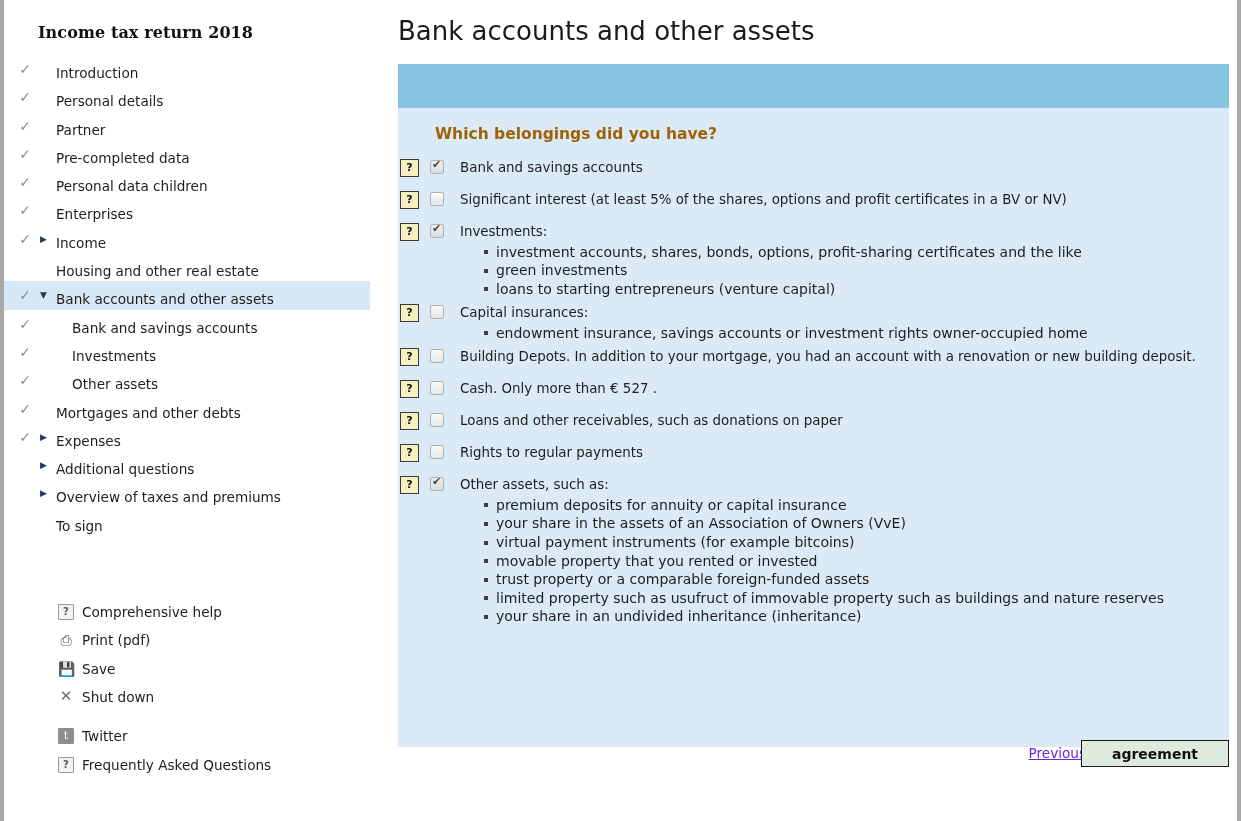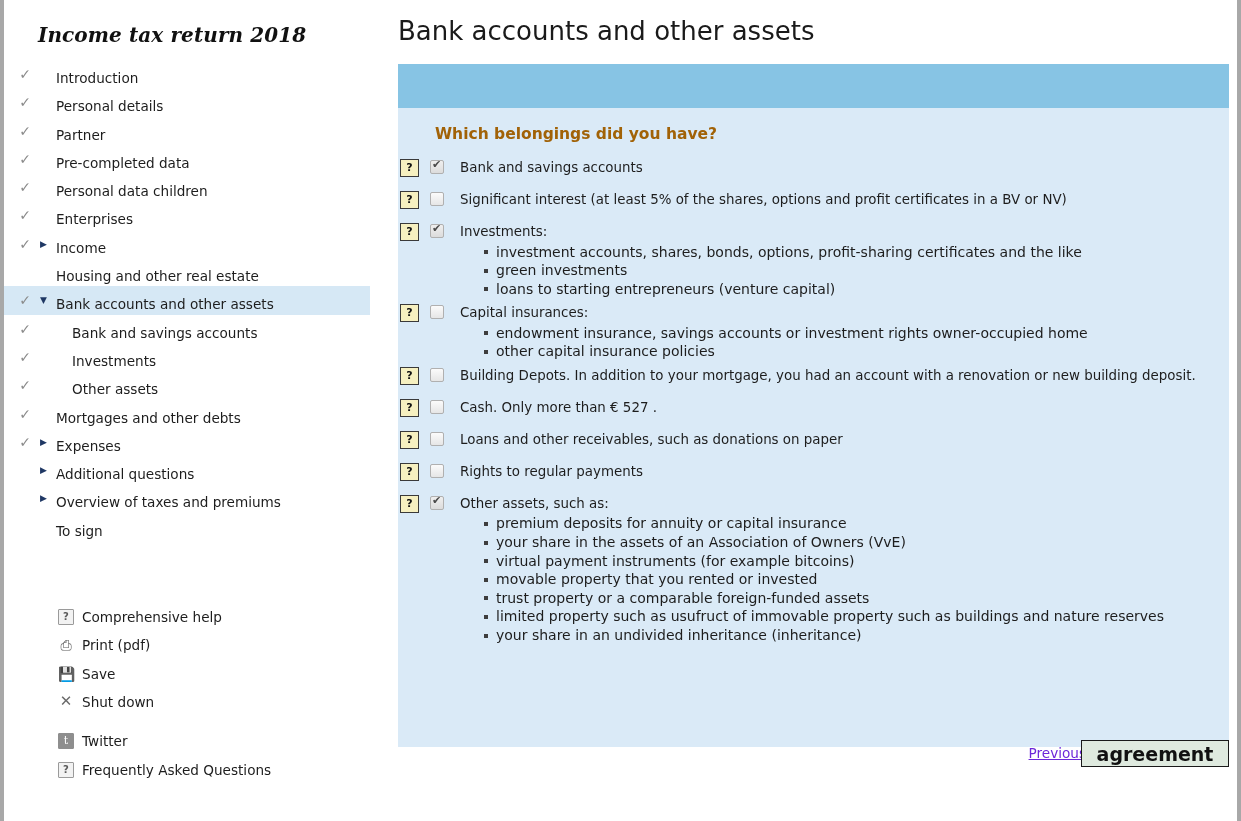--- a/index.html
+++ b/index.html
@@ -29,25 +29,24 @@
     position: absolute;
     left: 0;
     top: 0;
     width: 386px;
     height: 821px;
     box-sizing: border-box;
   }
   .side-title {
     font-family: "DejaVu Serif", "Liberation Serif", serif;
     font-weight: bold;
-    font-size: 20px;
+    font-size: 16px;
     color: #111111;
     padding: 23px 0 0 34px;
     letter-spacing: 0.1px;
-    font-style: italic;
   }
   .nav {
     margin-top: 13px;
   }
   .nav-item {
     position: relative;
     height: 28.3px;
     line-height: 28.3px;
     width: 366px;
     box-sizing: border-box;
@@ -278,21 +277,21 @@
     position: absolute;
     right: 0;
     top: 0;
     width: 148px;
     height: 27px;
     background: #dfeadf;
     border: 1.5px solid #1a1a1a;
     box-sizing: border-box;
     font-family: "DejaVu Sans", "Liberation Sans", sans-serif;
     font-weight: bold;
-    font-size: 19px;
+    font-size: 14px;
     color: #111111;
     cursor: pointer;
     padding: 0;
   }
 </style>
 </head>
 <body>
 
 <div id="app">
 
@@ -440,21 +439,20 @@
                 <li>green investments</li>
                 <li>loans to starting entrepreneurs (venture capital)</li>
               </ul>
             </div>
             <div class="opt">
               <span class="help">?</span>
               <span class="cb"></span>
               <span class="opt-text">Capital insurances:</span>
               <ul class="sublist">
                 <li>endowment insurance, savings accounts or investment rights owner-occupied home</li>
-                <li>other capital insurance policies</li>
               </ul>
             </div>
             <div class="opt">
               <span class="help">?</span>
               <span class="cb"></span>
               <span class="opt-text">Building Depots. In addition to your mortgage, you had an account with a renovation or new building deposit.</span>
             </div>
             <div class="opt">
               <span class="help">?</span>
               <span class="cb"></span>

